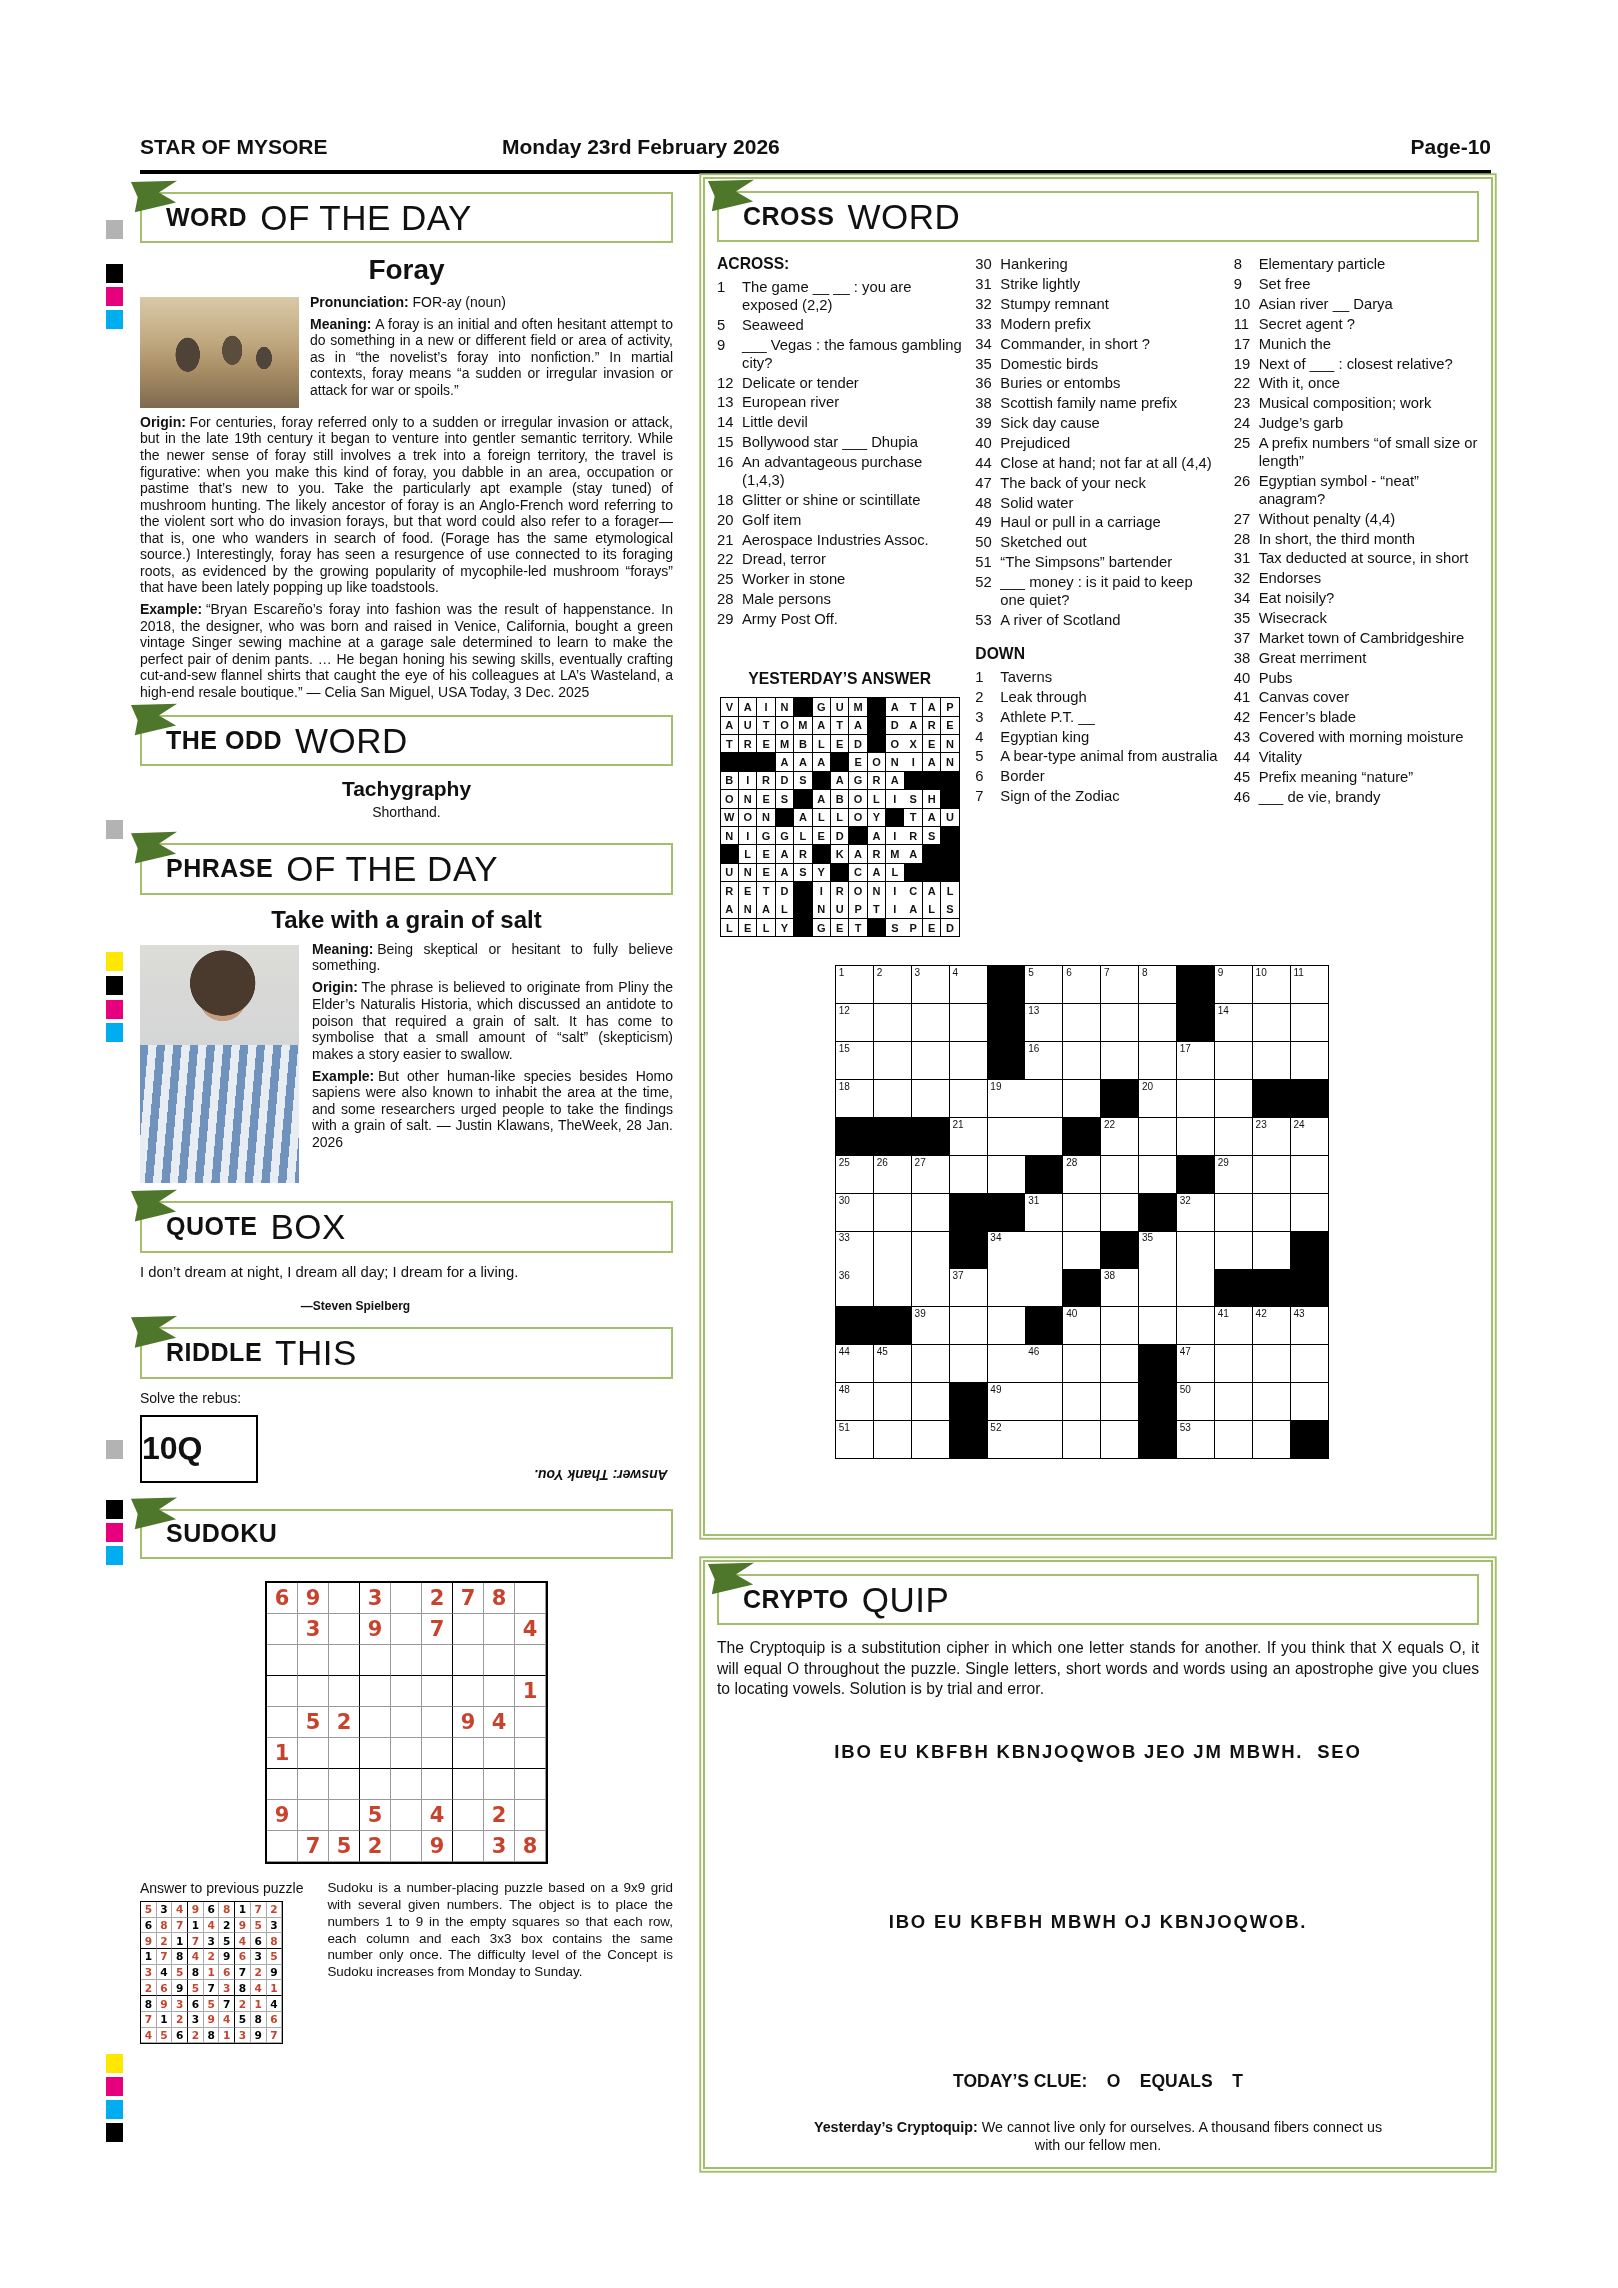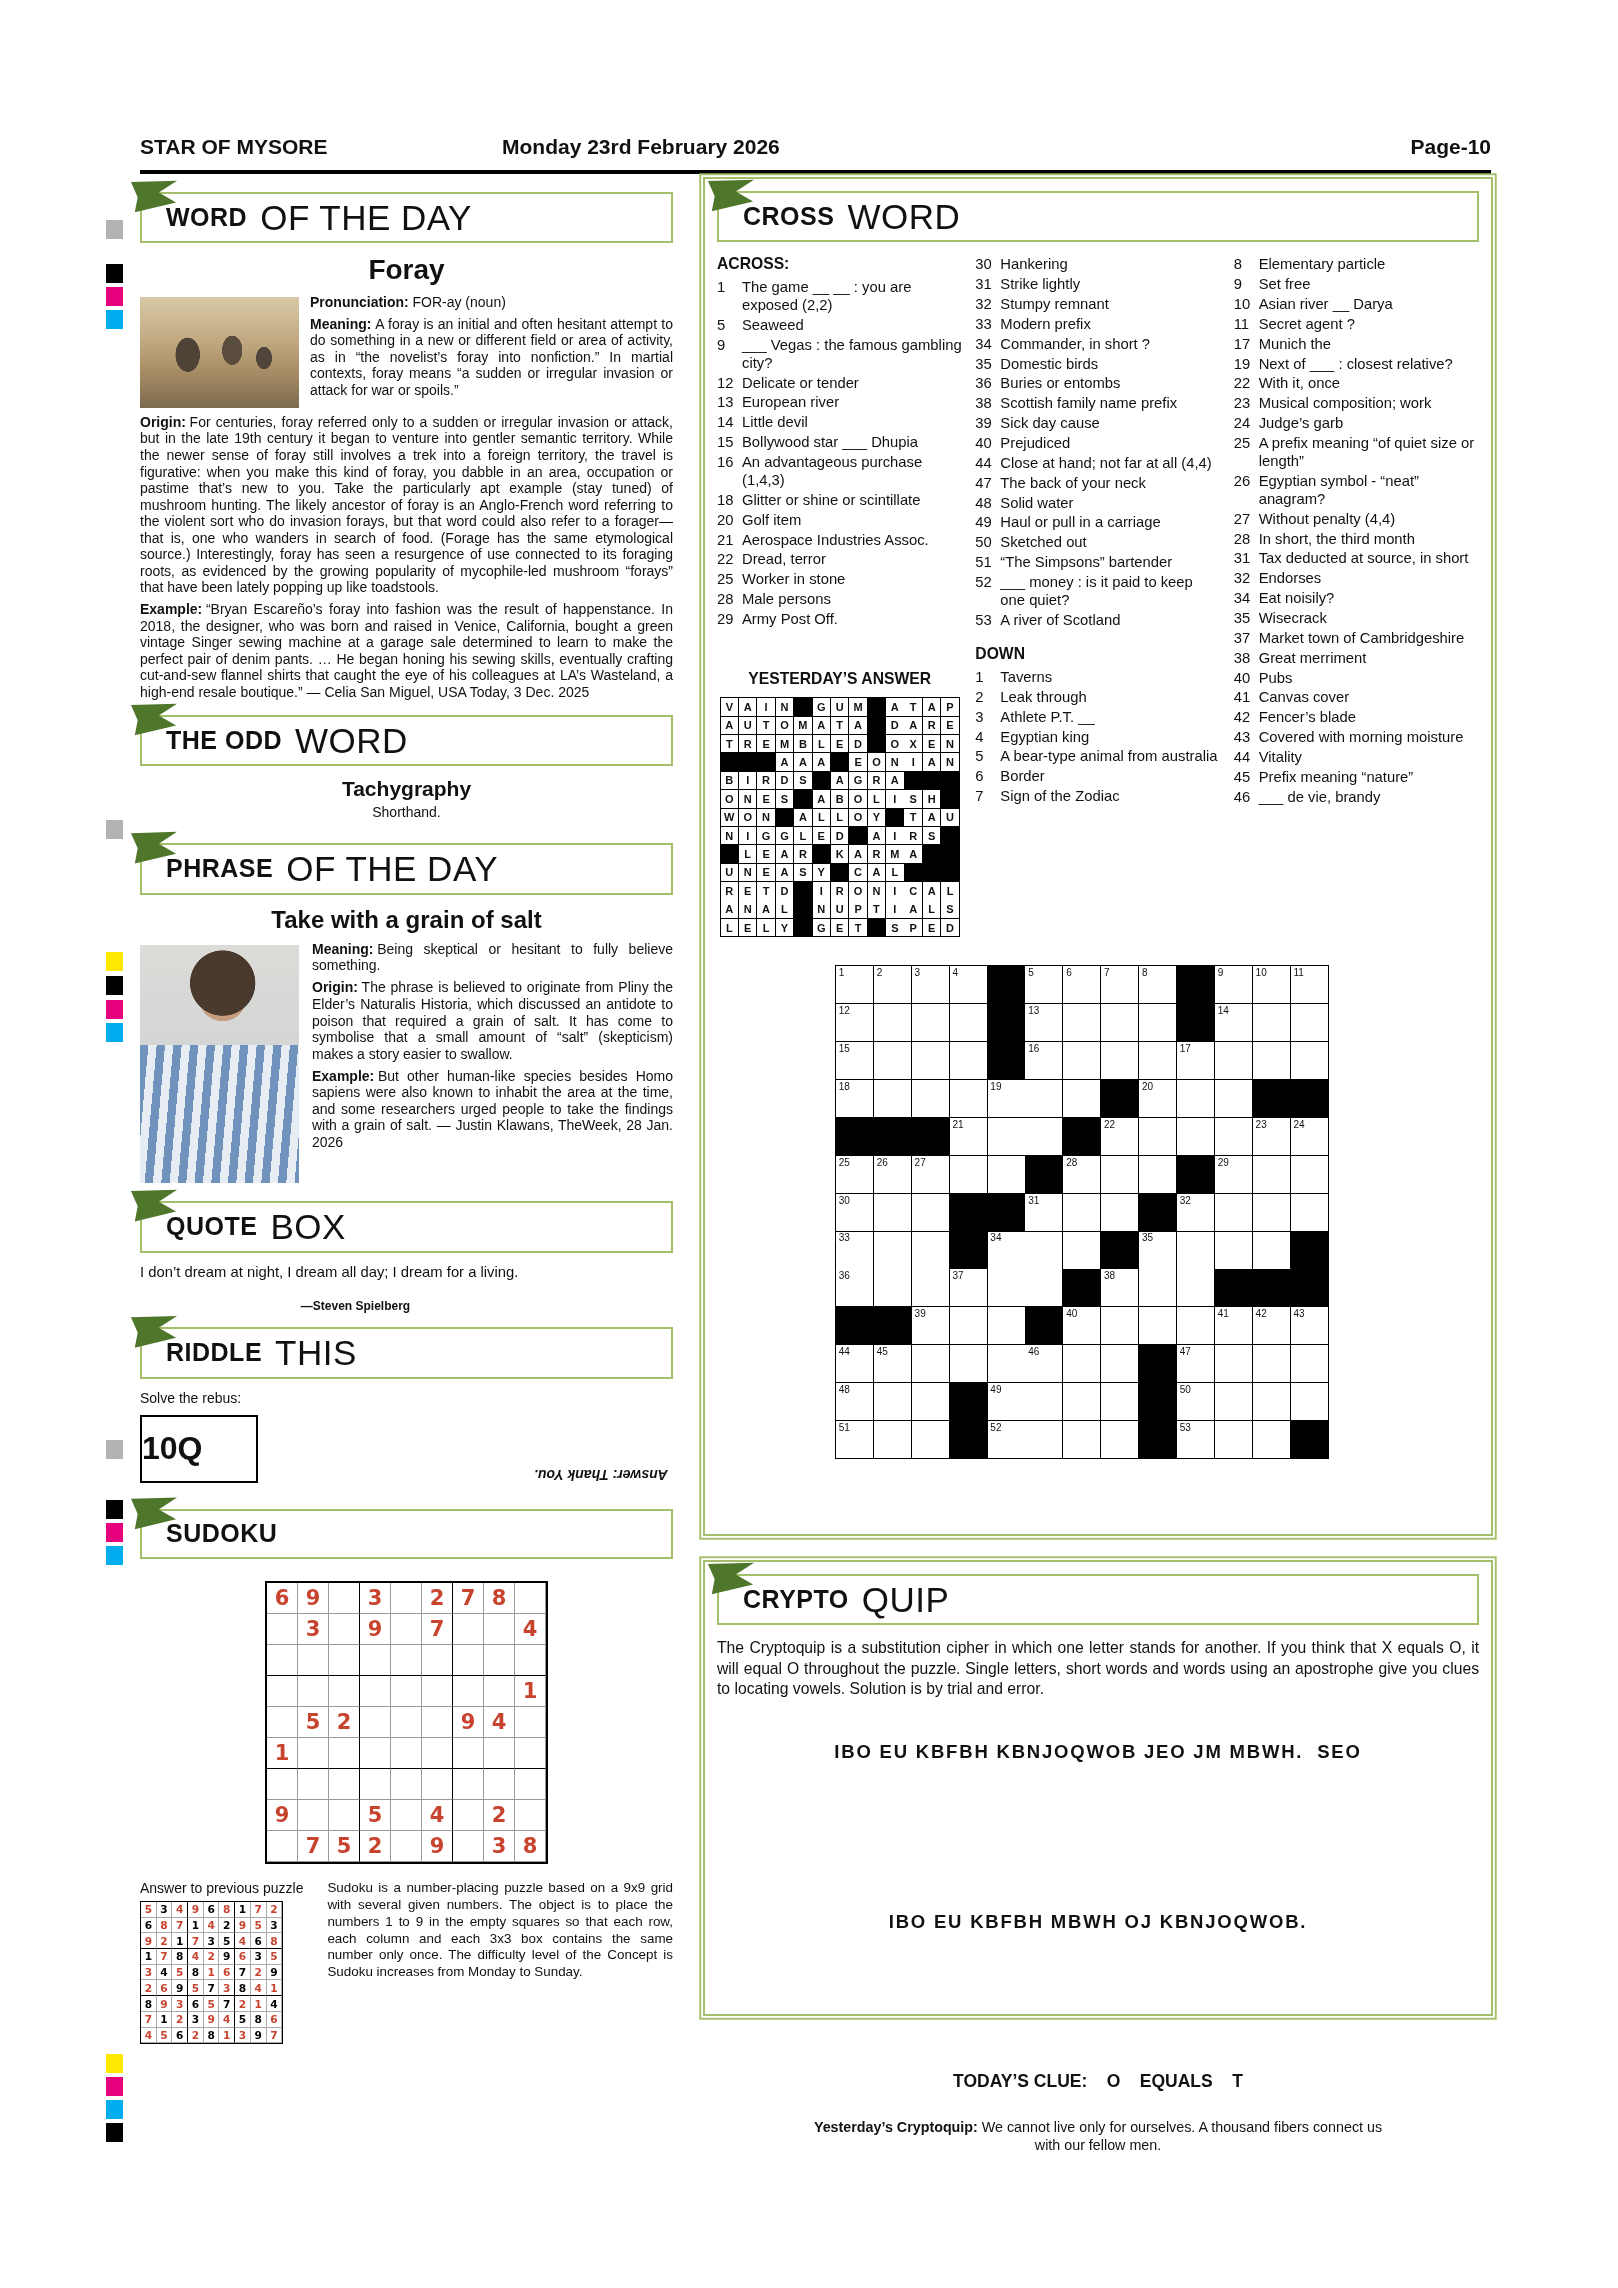--- a/index.html
+++ b/index.html
@@ -97,21 +97,21 @@
   .sac.bb { border-bottom: 1.8px solid #000; }
   .sac.gr { color: var(--red); }
   .sac.gk { color: #000; }
   .sud-desc { flex: 1; font-size: 13.4px; line-height: 1.25; text-align: justify; }
 
   
   .bigbox { position: relative; border: 2.8px solid var(--green);
             box-shadow: 0 0 0 1.8px #fff, 0 0 0 3.7px var(--green);
             background: #fff; padding: 12px; }
   .xw-box { height: 1359px; }
-  .crypto-box { margin-top: 24px; height: 456px; }
+  .crypto-box { margin-top: 24px; height: 609px; }
 
   
   .xw-clues { display: flex; gap: 13px; margin-top: 13px; }
   .ccol { flex: 1; min-width: 0; }
   .clue-head { font-weight: bold; font-size: 15.7px; margin-bottom: 4.6px; }
   .down-head { margin-top: 16.6px; }
   .clue { display: flex; font-size: 14.8px; line-height: 1.22; margin-bottom: 1.8px; }
   .cn { width: 25px; flex: none; }
   .ct { flex: 1; }
   .yest { font-weight: bold; font-size: 15.7px; text-align: center; margin-top: 42px; }
@@ -849,21 +849,21 @@
             <div class="clue">
               <span class="cn">23</span>
               <span class="ct">Musical composition; work</span>
             </div>
             <div class="clue">
               <span class="cn">24</span>
               <span class="ct">Judge’s garb</span>
             </div>
             <div class="clue">
               <span class="cn">25</span>
-              <span class="ct">A prefix meaning “of quiet size or length”</span>
+              <span class="ct">A prefix numbers “of small size or length”</span>
             </div>
             <div class="clue">
               <span class="cn">26</span>
               <span class="ct">Egyptian symbol - “neat” anagram?</span>
             </div>
             <div class="clue">
               <span class="cn">27</span>
               <span class="ct">Without penalty (4,4)</span>
             </div>
             <div class="clue">

